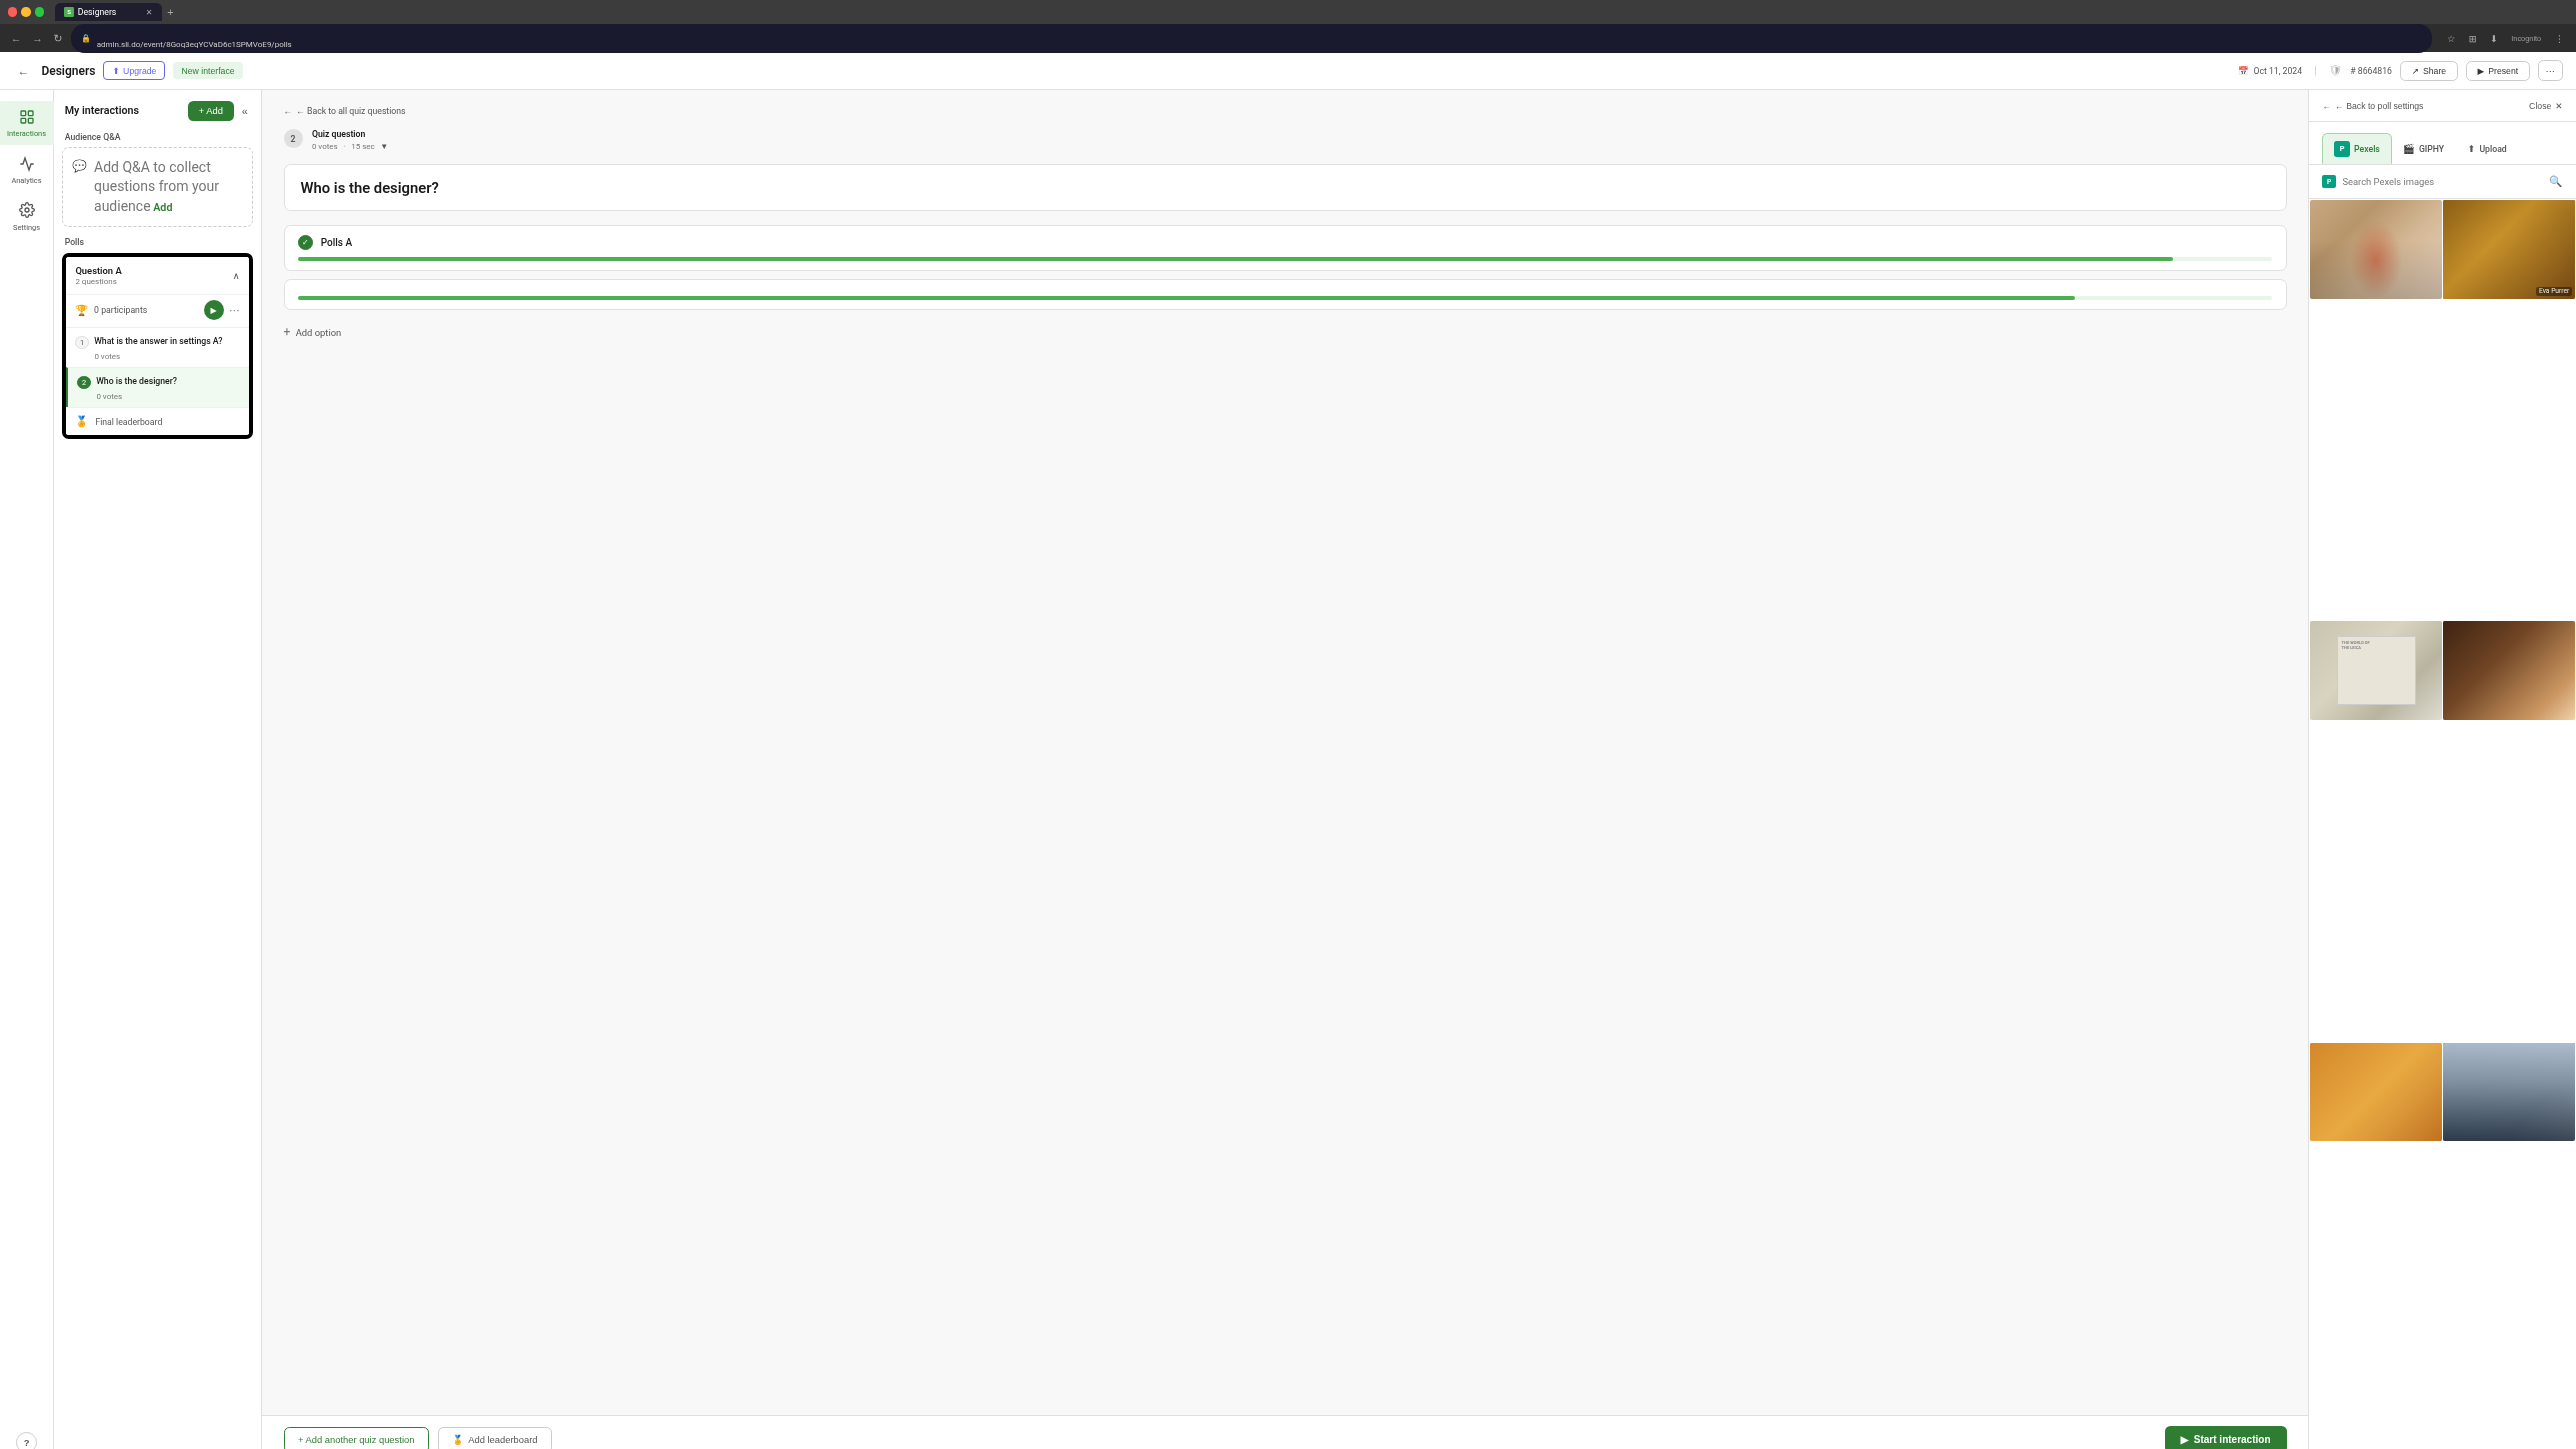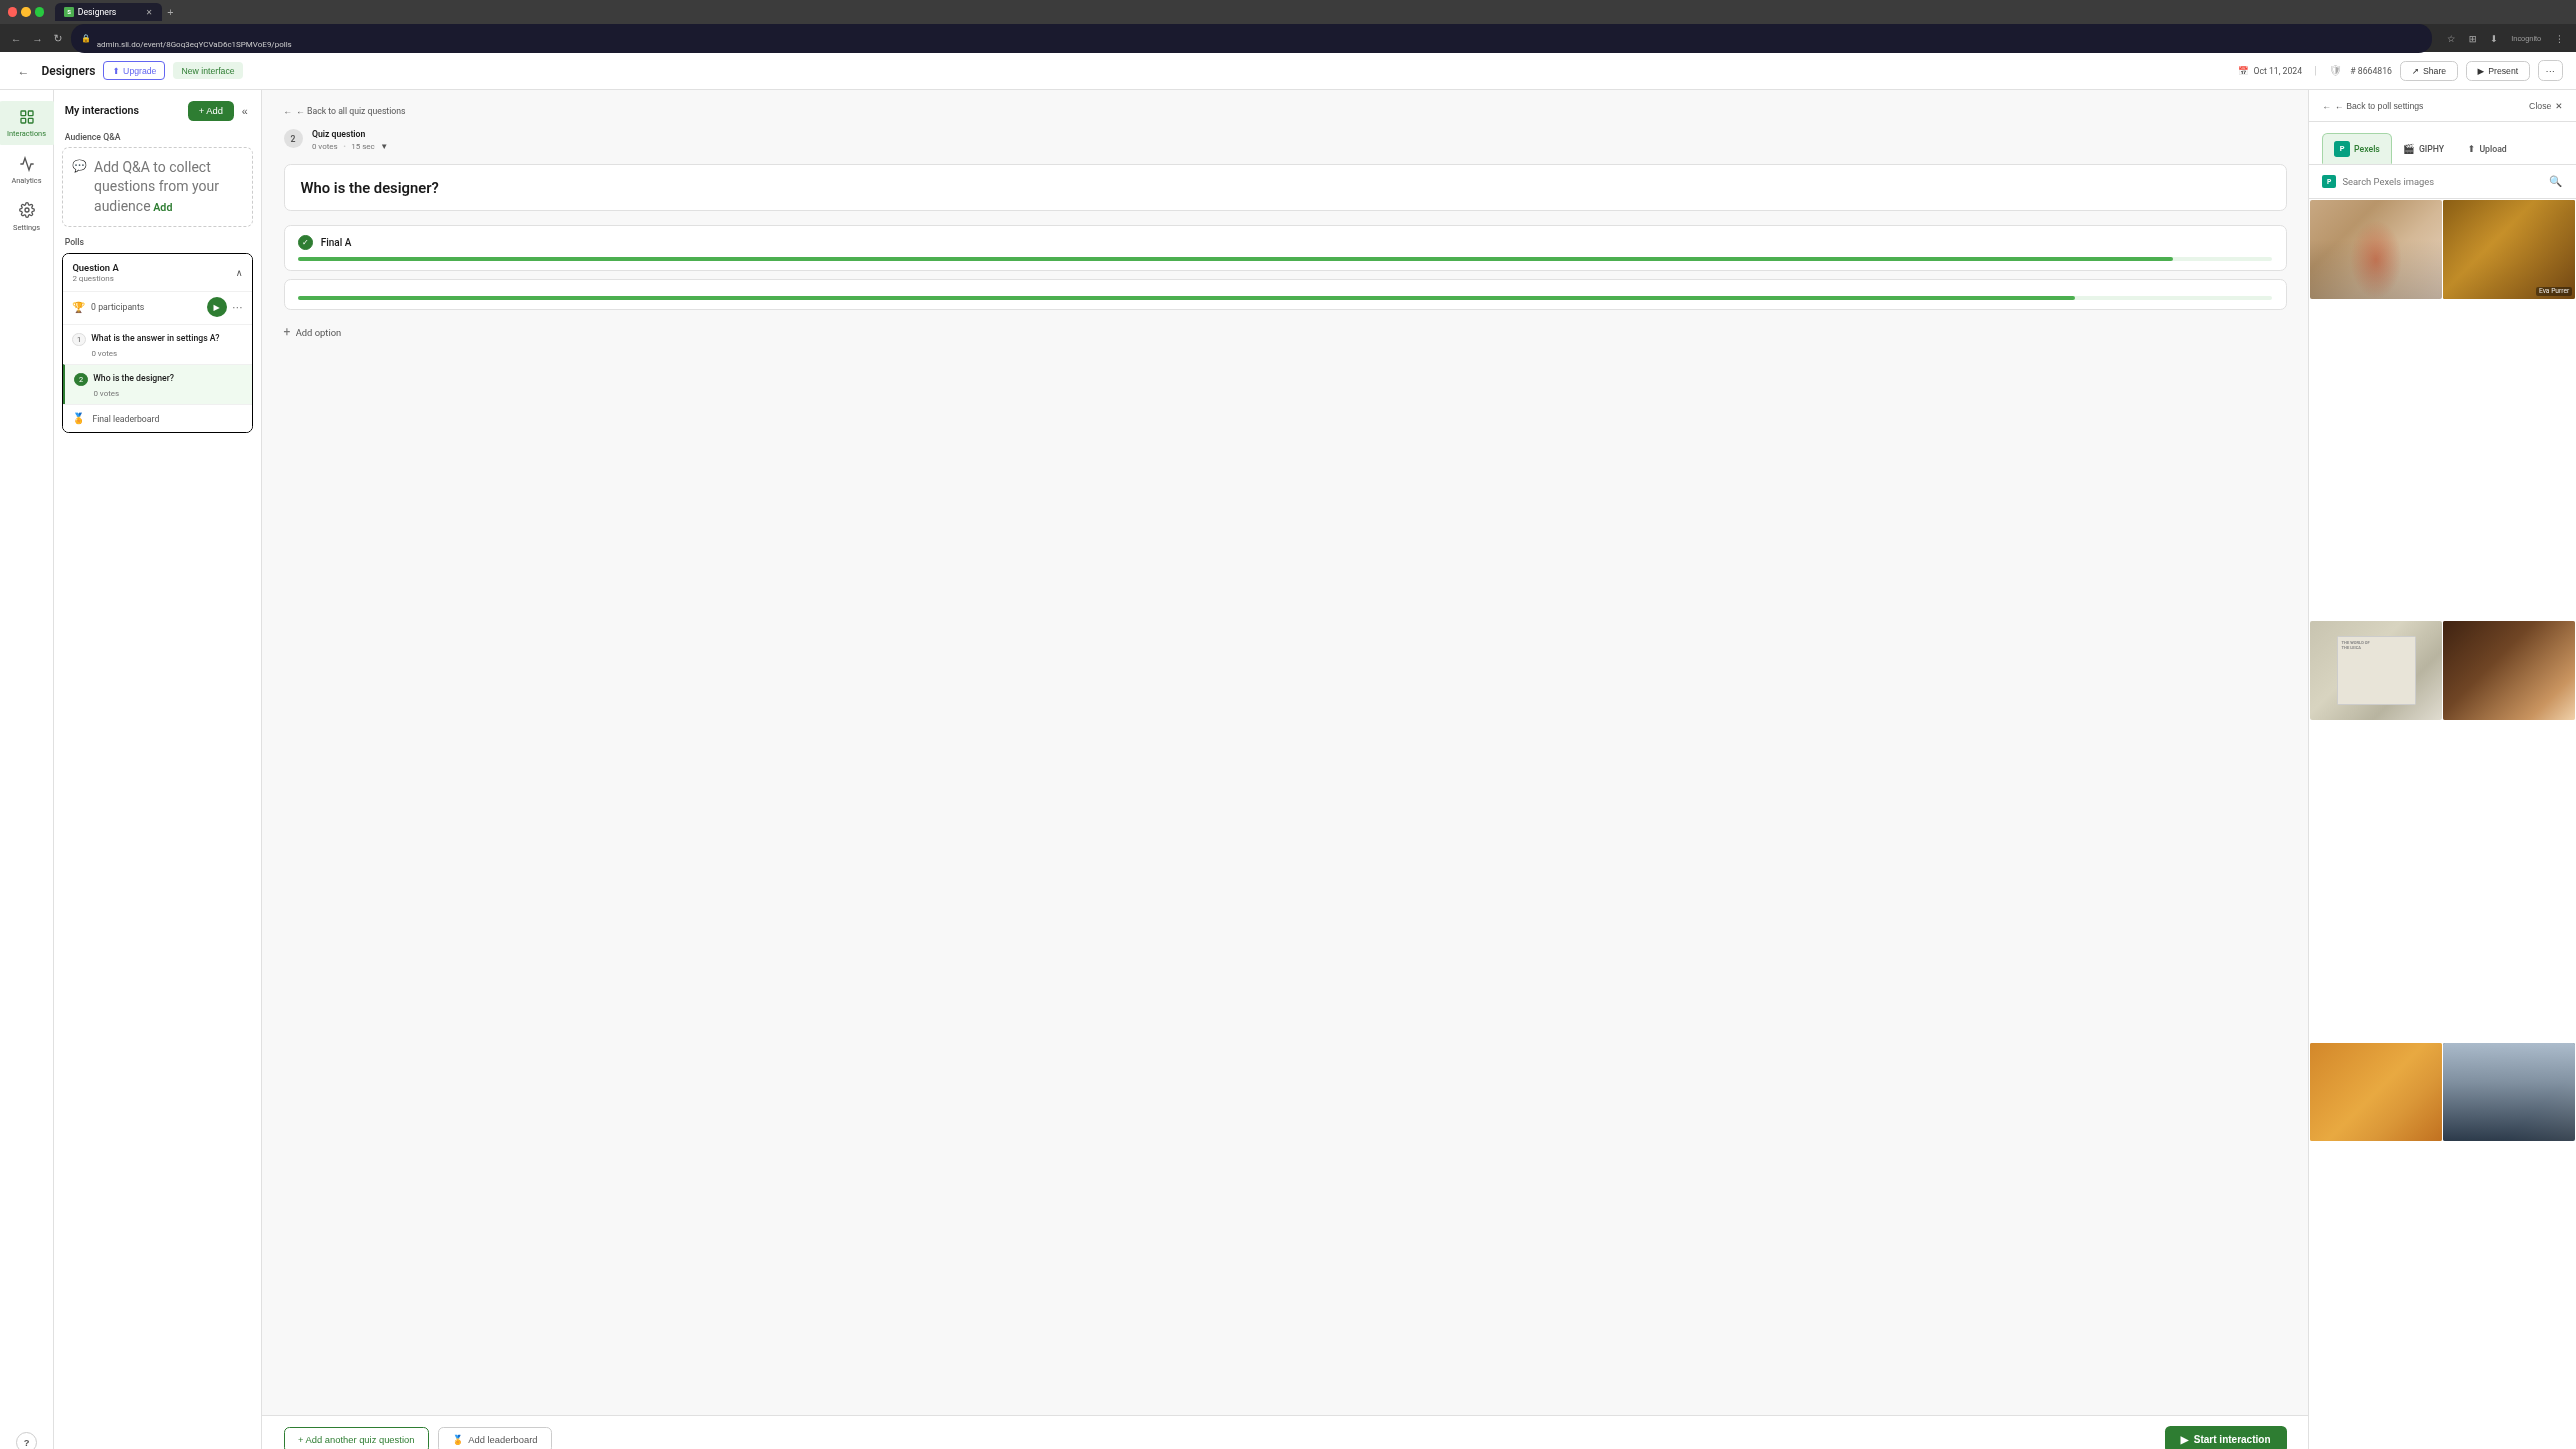--- a/index.html
+++ b/index.html
@@ -55,21 +55,21 @@
     .panel-header-actions { display: flex; align-items: center; gap: 5.4px; }
     .add-btn { display: flex; align-items: center; gap: 3.4px; background: #2e7d32; color: #fff; border: none; border-radius: 5.4px; padding: 4.7px 10.7px; font-size: 9.4px; font-weight: 500; cursor: pointer; }
     .collapse-btn { background: none; border: none; cursor: pointer; color: #555; font-size: 10.7px; padding: 2.7px; }
     .section-label { font-size: 8.7px; font-weight: 500; color: #555; padding: 2.7px 10.7px 5.4px; }
     .audience-qa { margin: 0 8px 8px; border: 1px dashed #ccc; border-radius: 6.7px; padding: 9.4px; display: flex; align-items: flex-start; gap: 6.7px; }
     .qa-icon { color: #aaa; font-size: 12px; margin-top: 1.3px; }
     .qa-text { font-size: 14px; color: #777; line-height: 1.4; }
     .qa-add-link { color: #2e7d32; font-weight: 600; text-decoration: none; cursor: pointer; }
     .polls-section { padding: 0 8px; }
     .polls-label { font-size: 8.7px; font-weight: 500; color: #555; padding: 2.7px 2.7px 5.4px; }
-    .question-group { border: 1px solid #000000; border-radius: 6.7px; overflow: hidden; }
+    .question-group { border: 4px solid #000000; border-radius: 6.7px; overflow: hidden; }
     .question-group-header { display: flex; align-items: center; justify-content: space-between; padding: 8px 9.4px; background: #fff; cursor: pointer; }
     .qg-title { font-size: 9.4px; font-weight: 600; color: #1a1a1a; }
     .qg-subtitle { font-size: 8px; color: #777; margin-top: 1.3px; }
     .qg-chevron { color: #555; font-size: 9.4px; }
     .qg-participant-row { display: flex; align-items: center; gap: 5.4px; padding: 5.4px 9.4px 6.7px; border-top: 0.7px solid #f0f0f0; background: #fff; }
     .trophy-icon { color: #e67e22; font-size: 10.7px; }
     .participant-count { font-size: 8.7px; color: #555; flex: 1; }
     .play-btn { background: #2e7d32; border: none; border-radius: 50%; width: 20px; height: 20px; display: flex; align-items: center; justify-content: center; cursor: pointer; color: white; font-size: 8px; }
     .more-dot-btn { background: none; border: none; cursor: pointer; color: #777; font-size: 10.7px; }
     .quiz-question-item { padding: 6.7px 9.4px; border-top: 0.7px solid #f0f0f0; background: #fff; cursor: pointer; }
@@ -325,21 +325,21 @@
         </div>
       </div>
 
       <div class="question-text">Who is the designer?</div>
 
       <div class="answers-container">
 
         <div class="answer-option">
           <div class="answer-header">
             <div class="answer-check correct">✓</div>
-            <span class="answer-label">Final A</span>
+            <span class="answer-label">Polls A</span>
           </div>
           <div class="answer-bar">
             <div class="answer-bar-fill" style="width:95%"></div>
           </div>
         </div>
 
         <div class="answer-option">
           <div class="answer-bar">
             <div class="answer-bar-fill" style="width:90%"></div>
           </div>

